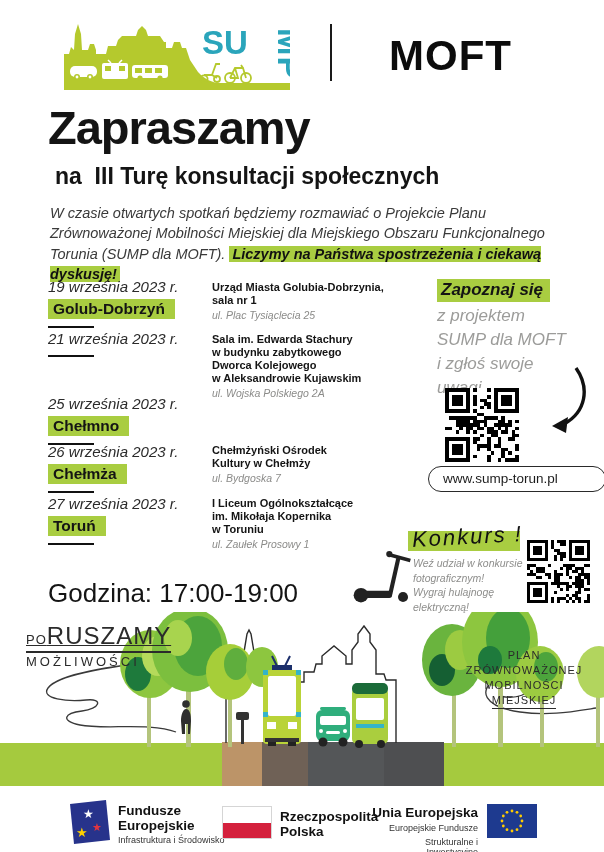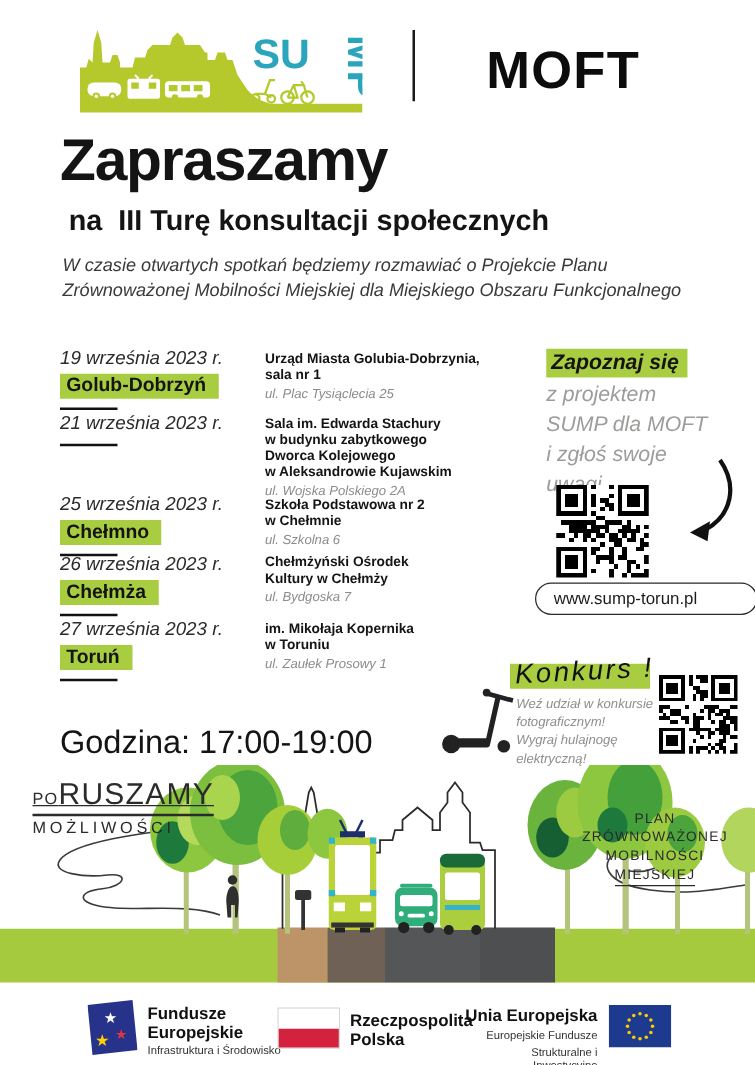--- a/index.html
+++ b/index.html
@@ -82,20 +82,24 @@
   </svg>
   <div class="abs divider" style="left:330px;top:24px;width:2px;height:57px"></div>
   <div class="abs moft" style="left:389px;top:32px">MOFT</div>
 
   <div class="abs title" style="left:48px;top:100px">Zapraszamy</div>
   <div class="abs subtitle" style="left:55px;top:163px">na  III Turę konsultacji społecznych</div>
 
   <div class="abs intro" style="left:50px;top:203px;width:545px">
     <div>W czasie otwartych spotkań będziemy rozmawiać o Projekcie Planu</div>
     <div>Zrównoważonej Mobilności Miejskiej dla Miejskiego Obszaru Funkcjonalnego</div>
+    <div>
+      <span>Torunia (SUMP dla MOFT).</span>
+      <span class="hl">Liczymy na Państwa spostrzeżenia i ciekawą dyskusję!</span>
+    </div>
   </div>
 
   <div class="abs" style="left:48px;top:278px;width:160px">
     <div class="sch-date">19 września 2023 r.</div>
     <span class="sch-city hl">Golub-Dobrzyń</span>
     <div class="sch-div"></div>
   </div>
   <div class="abs" style="left:48px;top:330px;width:150px">
     <div class="sch-date">21 września 2023 r.</div>
     <div class="sch-div"></div>
@@ -121,31 +125,27 @@
     <b>sala nr 1</b>
     <div class="addr">ul. Plac Tysiąclecia 25</div>
   </div>
   <div class="abs venue" style="left:212px;top:333px;width:215px">
     <b>Sala im. Edwarda Stachury</b>
     <b>w budynku zabytkowego</b>
     <b>Dworca Kolejowego</b>
     <b>w Aleksandrowie Kujawskim</b>
     <div class="addr">ul. Wojska Polskiego 2A</div>
   </div>
-  <div class="abs venue" style="left:212px;top:398px;width:215px">
-    <b>Szkoła Podstawowa nr 2</b>
-    <b>w Chełmnie</b>
-    <div class="addr">ul. Szkolna 6</div>
-  </div>
   <div class="abs venue" style="left:212px;top:444px;width:215px">
     <b>Chełmżyński Ośrodek</b>
     <b>Kultury w Chełmży</b>
     <div class="addr">ul. Bydgoska 7</div>
   </div>
   <div class="abs venue" style="left:212px;top:497px;width:215px">
+    <b>I Liceum Ogólnokształcące</b>
     <b>im. Mikołaja Kopernika</b>
     <b>w Toruniu</b>
     <div class="addr">ul. Zaułek Prosowy 1</div>
   </div>
 
   <span class="abs side-hl hl" style="left:437px;top:279px">Zapoznaj się</span>
   <div class="abs side-lines" style="left:437px;top:304px">
     <div>z projektem</div>
     <div>SUMP dla MOFT</div>
     <div>i zgłoś swoje</div>

